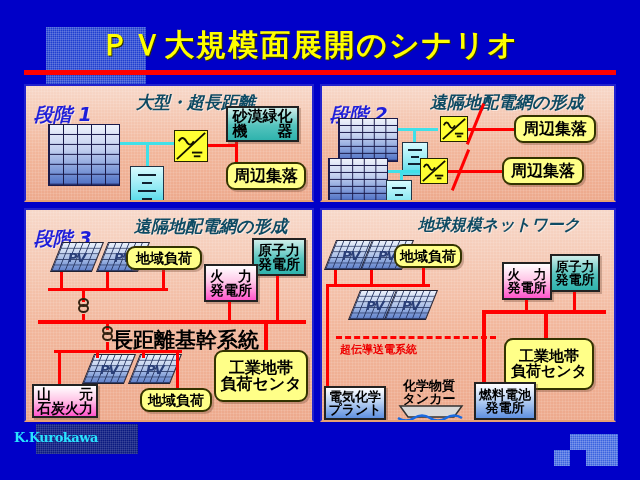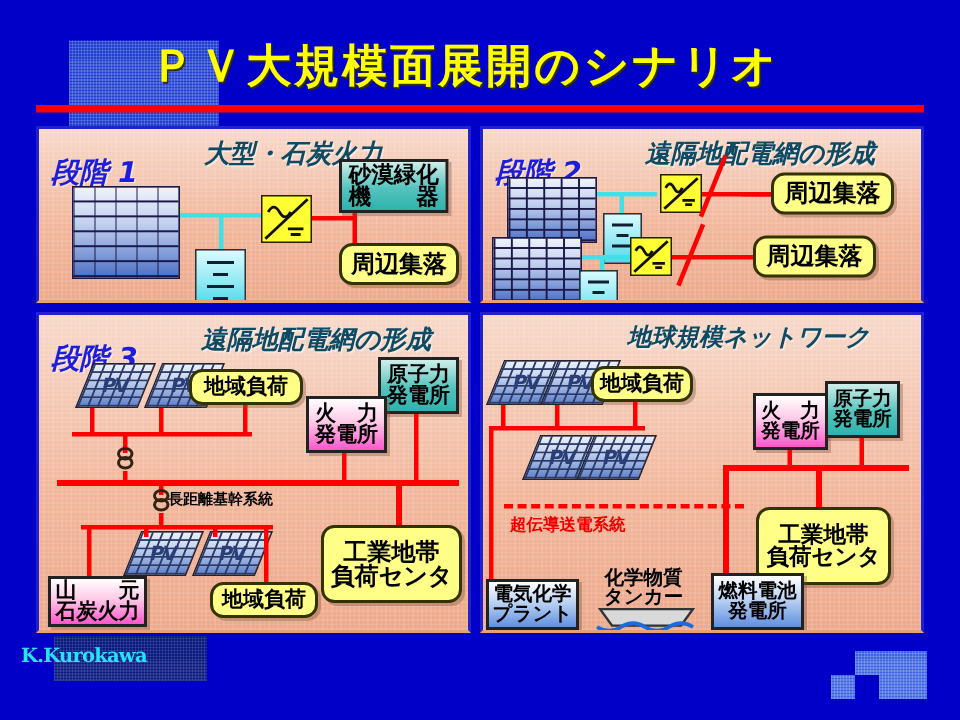--- a/index.html
+++ b/index.html
@@ -266,21 +266,21 @@
 
 <div id="slide">
 
   <div id="title-decor"></div>
   <div id="title-decor2"></div>
   <div id="page-title">ＰＶ大規模面展開のシナリオ</div>
   <div id="title-rule"></div>
 
   <div class="panel" id="panel-1">
     <div class="panel-stage">段階 1</div>
-    <div class="panel-sub" id="p1-sub">大型・石炭火力</div>
+    <div class="panel-sub" id="p1-sub">大型・超長距離</div>
 
     <div class="pv-grid" style="left:22px; top:38px; width:72px; height:62px;"></div>
 
     <div class="wire-cyan" style="left:94px; top:56px; width:58px; height:3px;"></div>
     <div class="wire-cyan" style="left:120px; top:56px; width:3px; height:28px;"></div>
 
     <div class="battery" style="left:104px; top:80px; width:34px; height:38px;">
       <i class="l" style="top:7px"></i>
         <i class="s" style="top:15px"></i>
       <i class="l" style="top:23px"></i>
@@ -382,21 +382,21 @@
     </div>
 
     <div class="wire-red" style="left:56px; top:80px; width:3px; height:12px;"></div>
     <div class="xfmr" style="left:51px; top:88px;">
       <span class="a"></span>
         <span class="b"></span>
     </div>
     <div class="wire-red" style="left:56px; top:104px; width:3px; height:10px;"></div>
 
     <div class="wire-red" style="left:12px; top:110px; width:268px; height:4px;"></div>
-    <div class="trunk-text" style="left:86px; top:116px; font-size:10px;">長距離基幹系統</div>
+    <div class="trunk-text" style="left:86px; top:116px; font-size:21px;">長距離基幹系統</div>
 
     <div class="lbl lbl-cyan" style="left:226px; top:28px; width:54px; height:38px; font-size:14px;">
       <span class="row">原子力</span>
       <span class="row">発電所</span>
     </div>
     <div class="wire-red" style="left:250px; top:66px; width:3px; height:46px;"></div>
 
     <div class="lbl lbl-pink" style="left:178px; top:54px; width:54px; height:38px; font-size:14px;">
       <span class="row">火　力</span>
       <span class="row">発電所</span>

